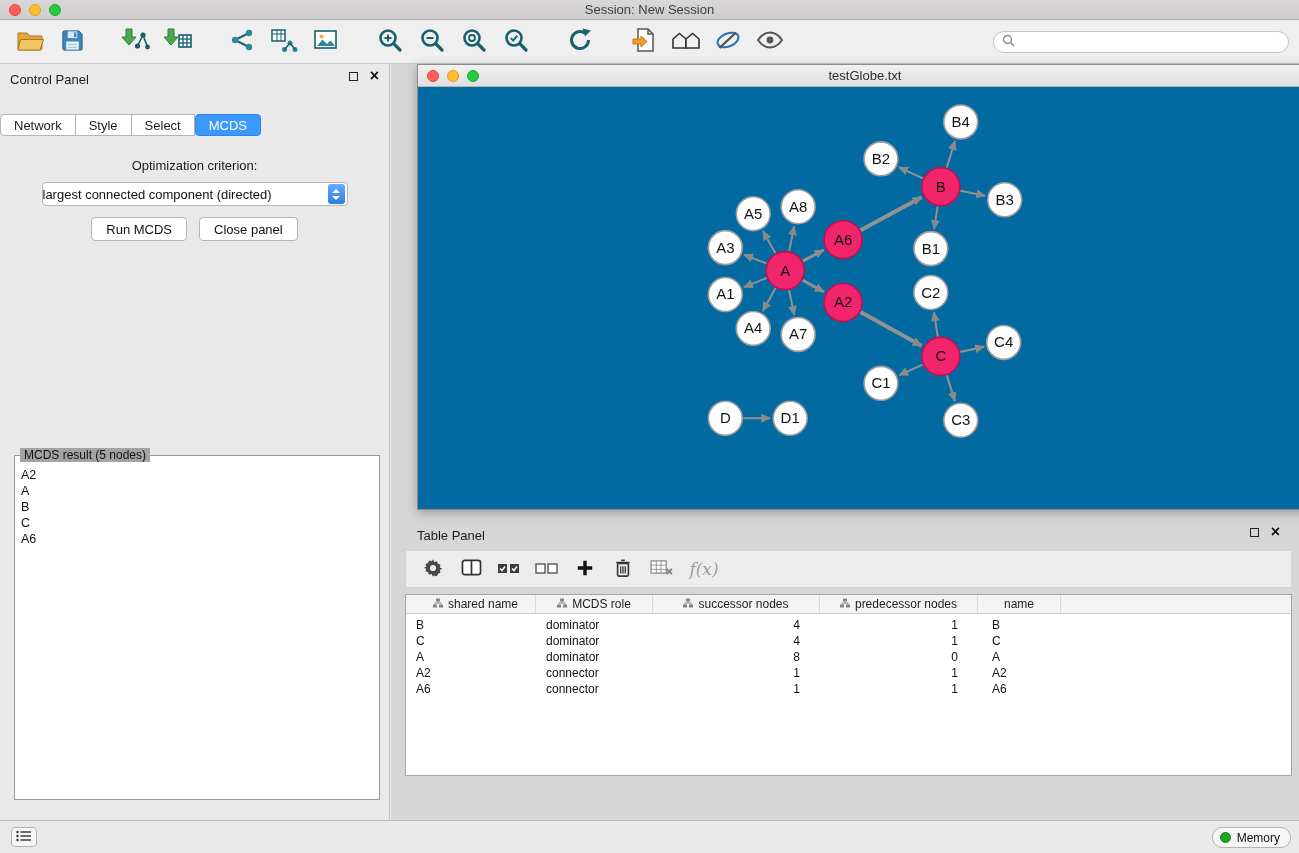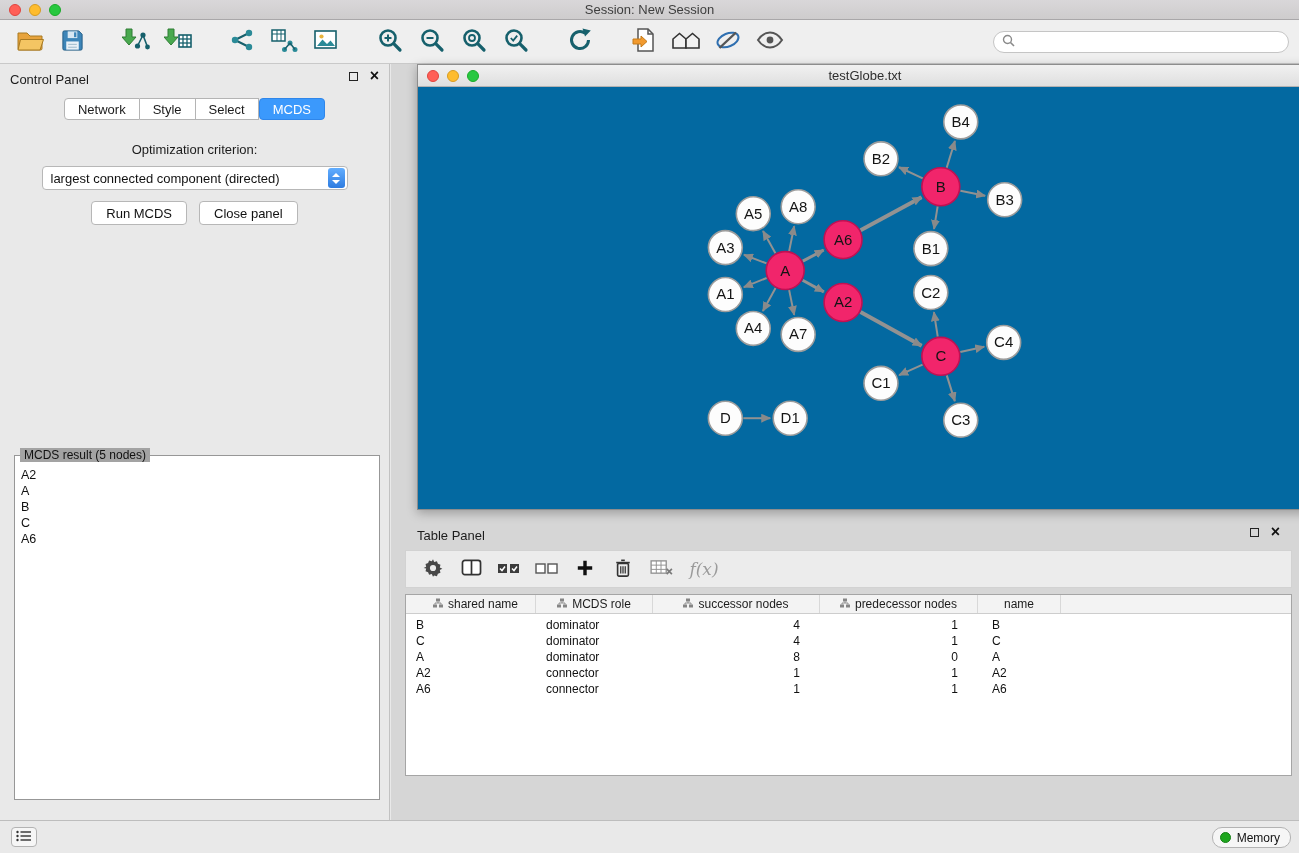--- a/index.html
+++ b/index.html
@@ -34,31 +34,31 @@
 
   
   .control-panel { position:absolute; left:0; top:0; width:390px; bottom:0; background:#e9e9e9;
                    border-right:1px solid #c2c2c2; }
   .panel-head { position:relative; height:30px; display:flex; align-items:center; padding-left:10px; }
   .panel-head .ptitle { font-size:13px; color:#1c1c1c; }
   .panel-btns { position:absolute; right:10px; top:7px; display:flex; gap:12px; align-items:center; }
   .float-btn { width:9px; height:9px; border:1.5px solid #222; display:inline-block; background:transparent; }
   .close-btn { font-size:16px; font-weight:bold; color:#111; line-height:10px; }
 
-  .seg { display:flex; justify-content:center; margin-top:4px; }
+  .seg { display:flex; margin-top:20px; }
   .seg-btn { height:22px; padding:0 13px; font-size:13px; color:#1c1c1c; background:#fff;
              border:1px solid #b4b4b4; border-left:none; font-family:inherit; }
   .seg-btn:first-child { border-left:1px solid #b4b4b4; border-radius:4px 0 0 4px; }
   .seg-btn:last-child { border-radius:0 4px 4px 0; }
   .seg-btn.active { background:#3b99fc; border:1px solid #2f86ea; color:#fff; border-radius:4px; }
 
   .opt-label { margin-top:22px; text-align:center; font-size:13px; color:#1c1c1c; }
   .dropdown { width:306px; height:24px; margin:9px auto 0 auto; background:#fff; border:1px solid #b7b7b7;
               border-radius:4px; display:flex; align-items:center; }
-  .dropdown .val { flex:1; font-size:13px; padding-left:8px; color:#111; white-space:nowrap; overflow:hidden; }
+  .dropdown .val { flex:1; font-size:13px; color:#111; white-space:nowrap; overflow:hidden; }
   .stepper { width:17px; height:20px; margin-right:2px; border-radius:3px;
              background:linear-gradient(#62aeff,#2e7ce0); display:flex; flex-direction:column;
              align-items:center; justify-content:center; gap:3px; }
   .tri-up { width:0; height:0; border-left:4px solid transparent; border-right:4px solid transparent;
             border-bottom:4px solid #fff; }
   .tri-down { width:0; height:0; border-left:4px solid transparent; border-right:4px solid transparent;
               border-top:4px solid #fff; }
   .btn-row { display:flex; justify-content:center; gap:12px; margin-top:11px; }
   .btn { height:24px; padding:0 14px; font-size:13px; background:#fff; border:1px solid #b7b7b7;
          border-radius:4px; font-family:inherit; color:#111; }

